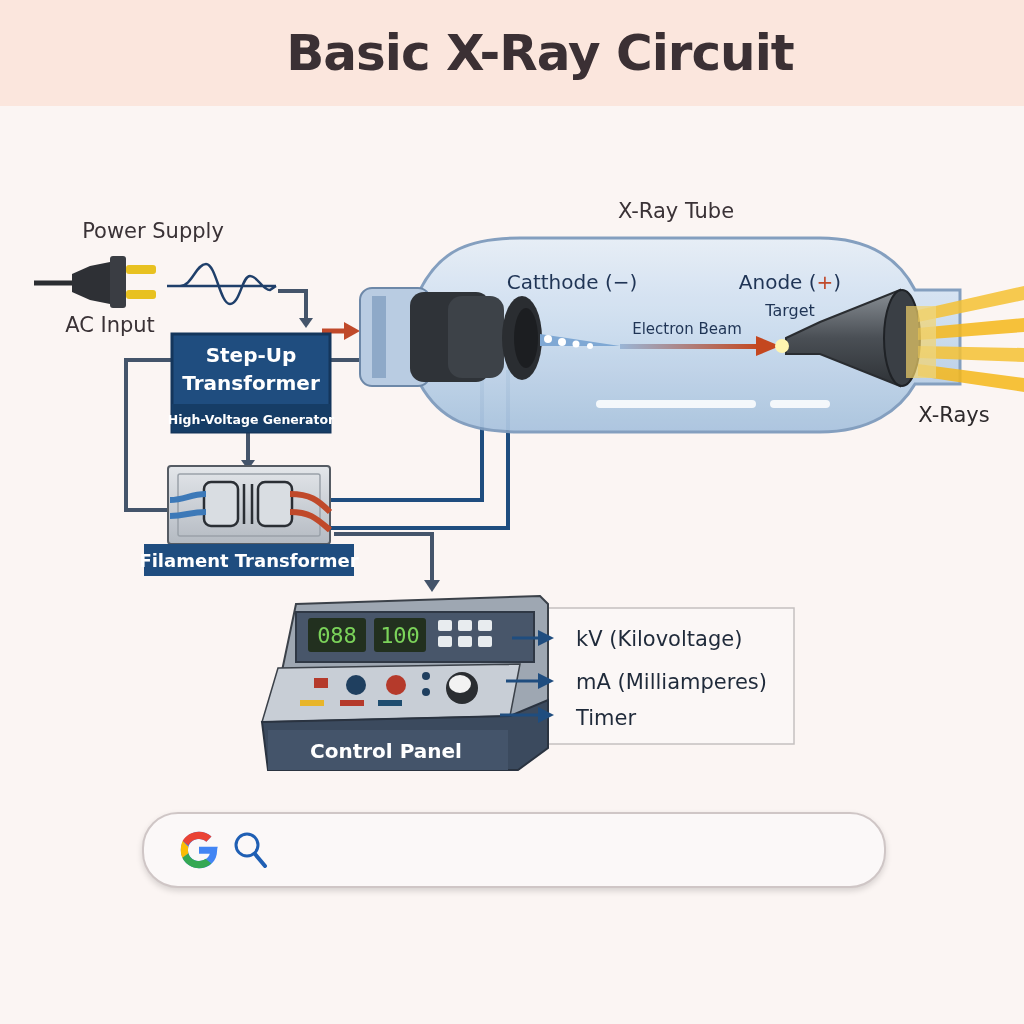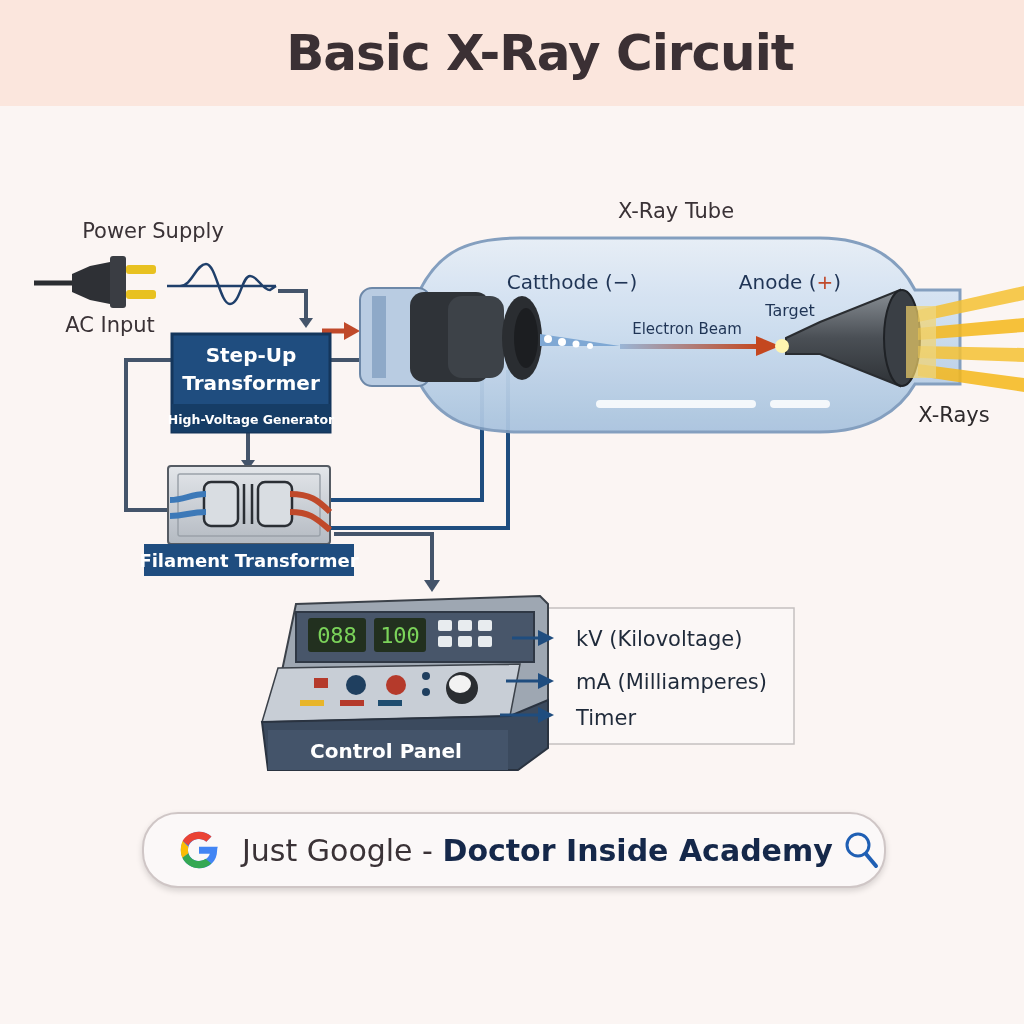--- a/index.html
+++ b/index.html
@@ -179,18 +179,17 @@
   <text x="576" y="725" font-size="21" fill="#1f2a3a" class="lbl">Timer</text>
 </svg>
 
 <div class="search">
   <svg class="g" viewBox="0 0 48 48">
     <path d="M43.6,20.5H24v7.5h11.3C33.9,32.6,29.4,35.5,24,35.5c-6.4,0-11.5-5.1-11.5-11.5S17.6,12.5,24,12.5c2.9,0,5.6,1.1,7.6,2.9l5.4-5.4C33.6,6.9,29,5,24,5C13.5,5,5,13.5,5,24s8.5,19,19,19c11,0,18.9-7.7,18.9-18.6C42.9,23,43.2,21.7,43.6,20.5z" fill="#4285f4"></path>
     <path d="M6.9,14.7l6.2,4.5C14.7,15.3,19,12.5,24,12.5c2.9,0,5.6,1.1,7.6,2.9l5.4-5.4C33.6,6.9,29,5,24,5C16.6,5,10.2,8.9,6.9,14.7z" fill="#ea4335"></path>
     <path d="M24,43c4.9,0,9.4-1.8,12.8-4.9l-6-5C29,34.4,26.6,35.5,24,35.5c-5.3,0-9.8-3.4-11.1-8.2l-6.3,4.8C9.8,38.6,16.3,43,24,43z" fill="#34a853"></path>
     <path d="M6.9,14.7C5.7,17.5,5,20.6,5,24s0.7,6.5,1.6,8.1l6.3-4.8c-0.3-1-0.4-2.1-0.4-3.3s0.1-2.3,0.4-3.3z" fill="#fbbc05"></path>
   </svg>
-  <span class="txt"><span>Just Google - </span><b>Doctor Inside Academy</b></span>
   <svg class="mag" viewBox="0 0 36 40">
     <circle cx="15" cy="15" r="11" fill="none" stroke="#1f5fb4" stroke-width="3"></circle>
     <line x1="23" y1="24" x2="33" y2="36" stroke="#1f5fb4" stroke-width="4" stroke-linecap="round"></line>
   </svg>
 </div>
 
 </body></html>

